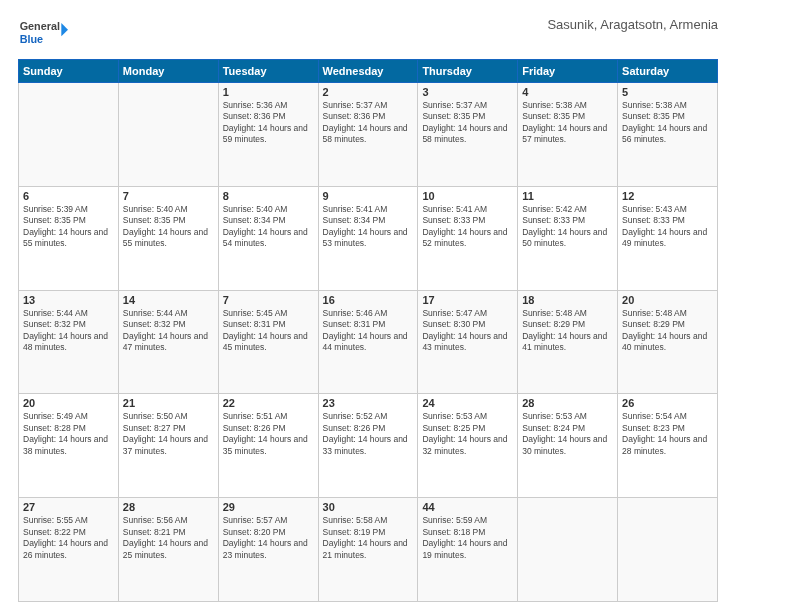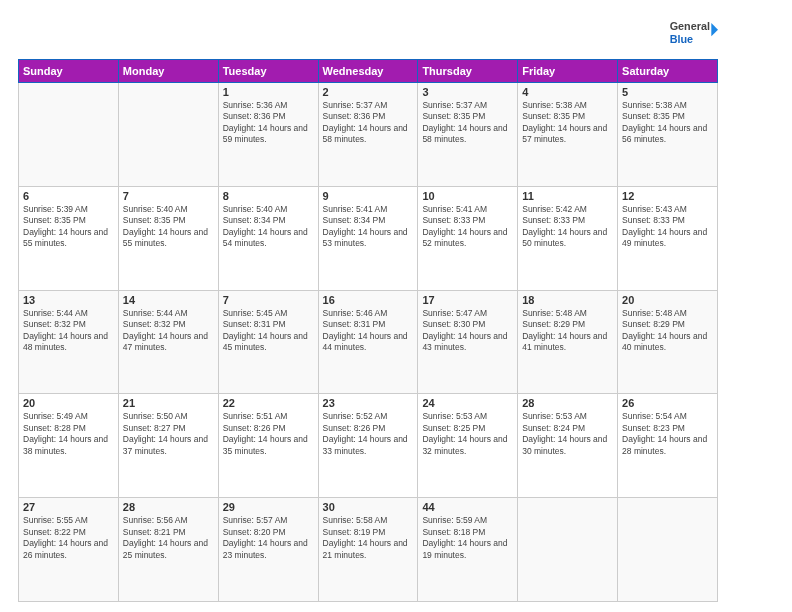--- a/index.html
+++ b/index.html
@@ -9,21 +9,20 @@
       font-family: Arial, sans-serif;
       background: #fff;
       overflow: hidden;
     }
     .page {
       width: 736px;
       height: 612px;
       padding: 15px 18px 10px 18px;
       display: flex;
       flex-direction: column;
-      align-items: flex-end;
     }
     .header {
       display: flex;
       justify-content: space-between;
       align-items: flex-start;
       margin-bottom: 8px;
     }
     .logo {
       display: flex;
       align-items: center;
@@ -74,37 +73,38 @@
       display: block;
       margin-bottom: 2px;
     }
     .day-detail {
       font-size: 8.5px;
       color: #444;
       line-height: 1.35;
     }
     tr:nth-child(odd) td { background: #f9f9f9; }
     tr:nth-child(even) td { background: #ffffff; }
-    .calendar thead tr th { background: #a21caf; }
+    .calendar thead tr th { background: #0369a1; }
   </style>
 </head>
 <body>
 
 <div class="page">
   <div class="header">
     <div class="logo" style="display: flex; flex-direction: column; align-items: flex-start;">
   <div style="display:flex;align-items:center;">
     <svg width="50" height="36" viewBox="0 0 60 36">
       <text x="2" y="14" font-size="13" font-weight="bold" fill="#444" font-family="Arial">General</text>
       <text x="2" y="30" font-size="13" font-weight="bold" fill="#1565c0" font-family="Arial">Blue</text>
       <polygon points="52,6 60,14 52,22" fill="#1e88e5"></polygon>
     </svg>
   </div>
       </div>
     <div class="title-block">
+      <div class="subtitle">Sasunik, Aragatsotn, Armenia</div>
     </div>
   </div>
 
   <table class="calendar">
     <thead>
       <tr>
         <th>Sunday</th>
         <th>Monday</th>
         <th>Tuesday</th>
         <th>Wednesday</th>

